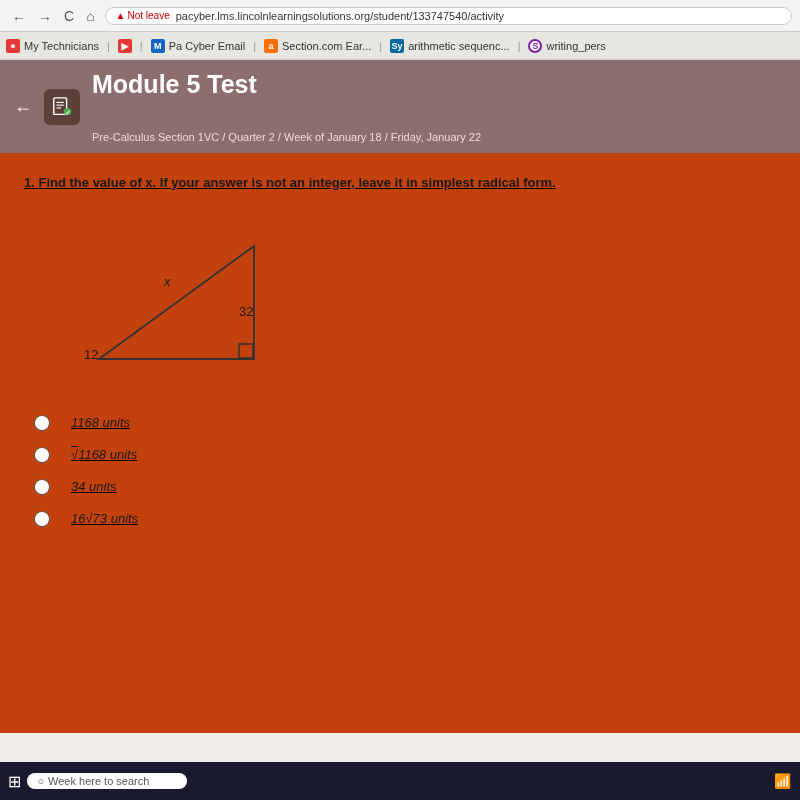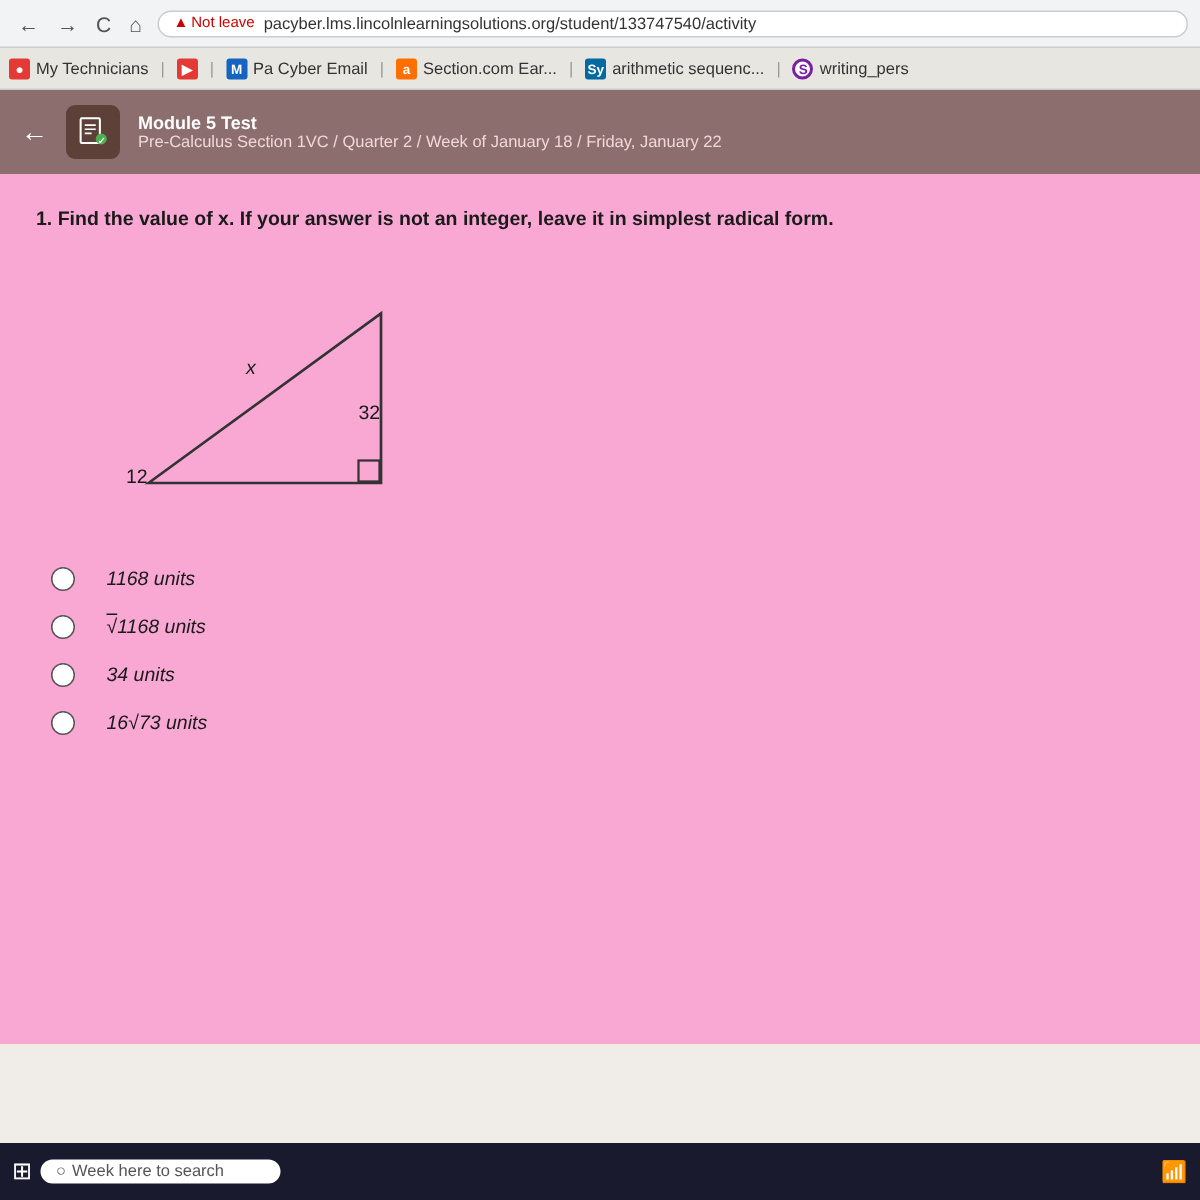--- a/index.html
+++ b/index.html
@@ -114,34 +114,36 @@
       align-items: center;
       justify-content: center;
     }
     .module-icon svg {
       width: 22px;
       height: 22px;
       fill: white;
     }
     .module-title-block {}
     .module-title {
-      font-size: 12px;
+      font-size: 25px;
       font-weight: bold;
       color: white;
     }
     .module-subtitle {
       font-size: 11px;
       color: #f0d8d8;
+      margin-top: 32px;
     }
 
     
     .content-area {
-      background: #f9a8d4;
+      background: #c2410c;
       padding: 20px 24px;
       min-height: 580px;
+      text-decoration: underline;
     }
 
     .question-text {
       font-size: 13px;
       font-weight: bold;
       color: #1a1a1a;
       margin-bottom: 18px;
       line-height: 1.5;
     }
 

